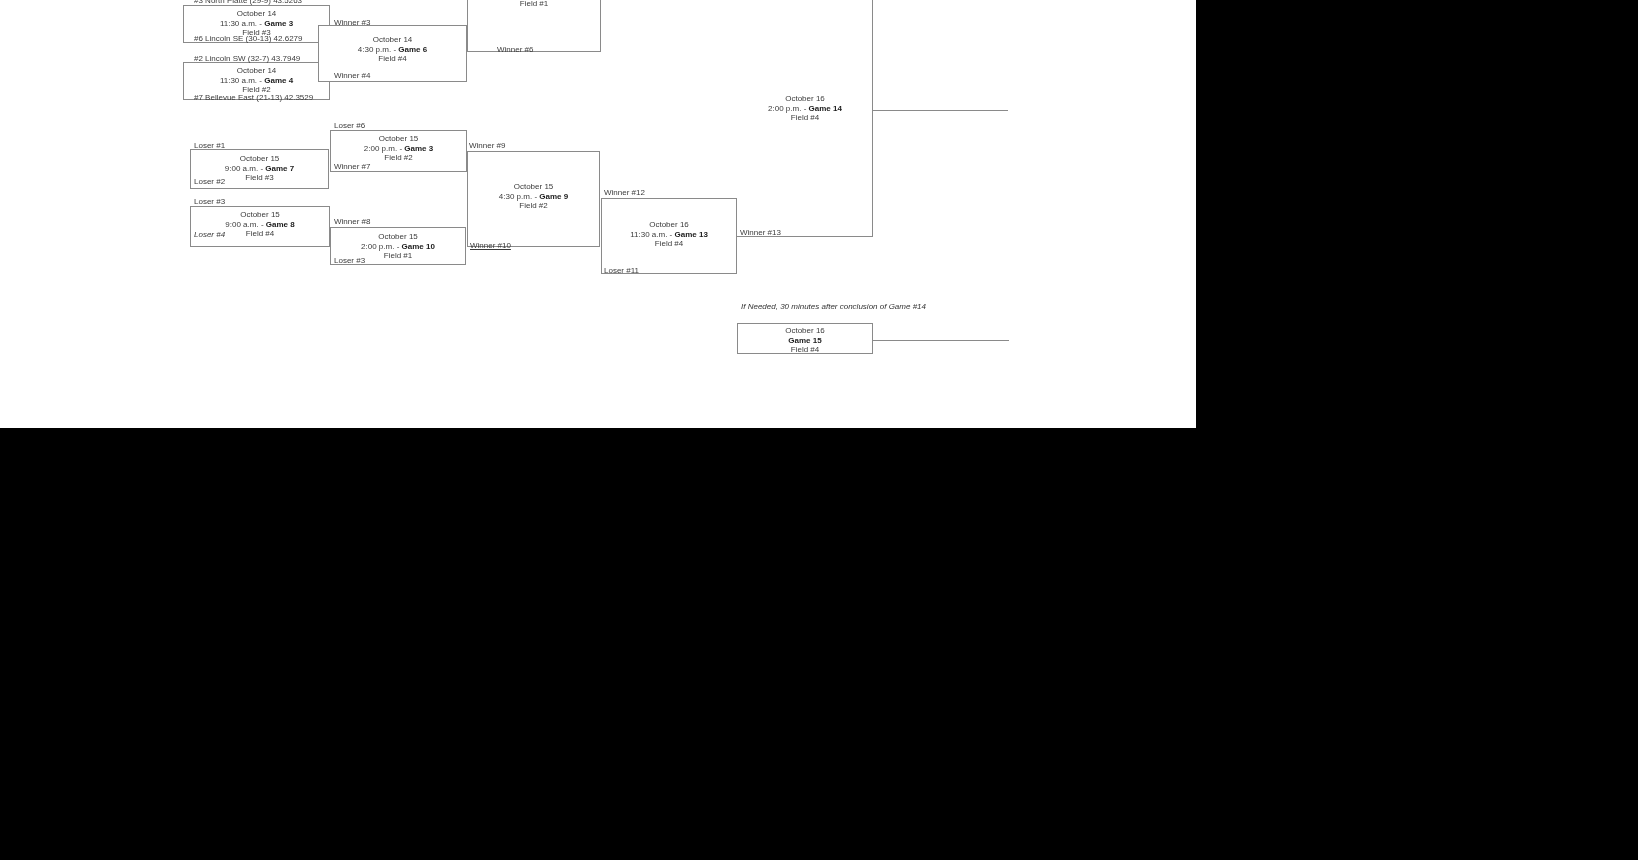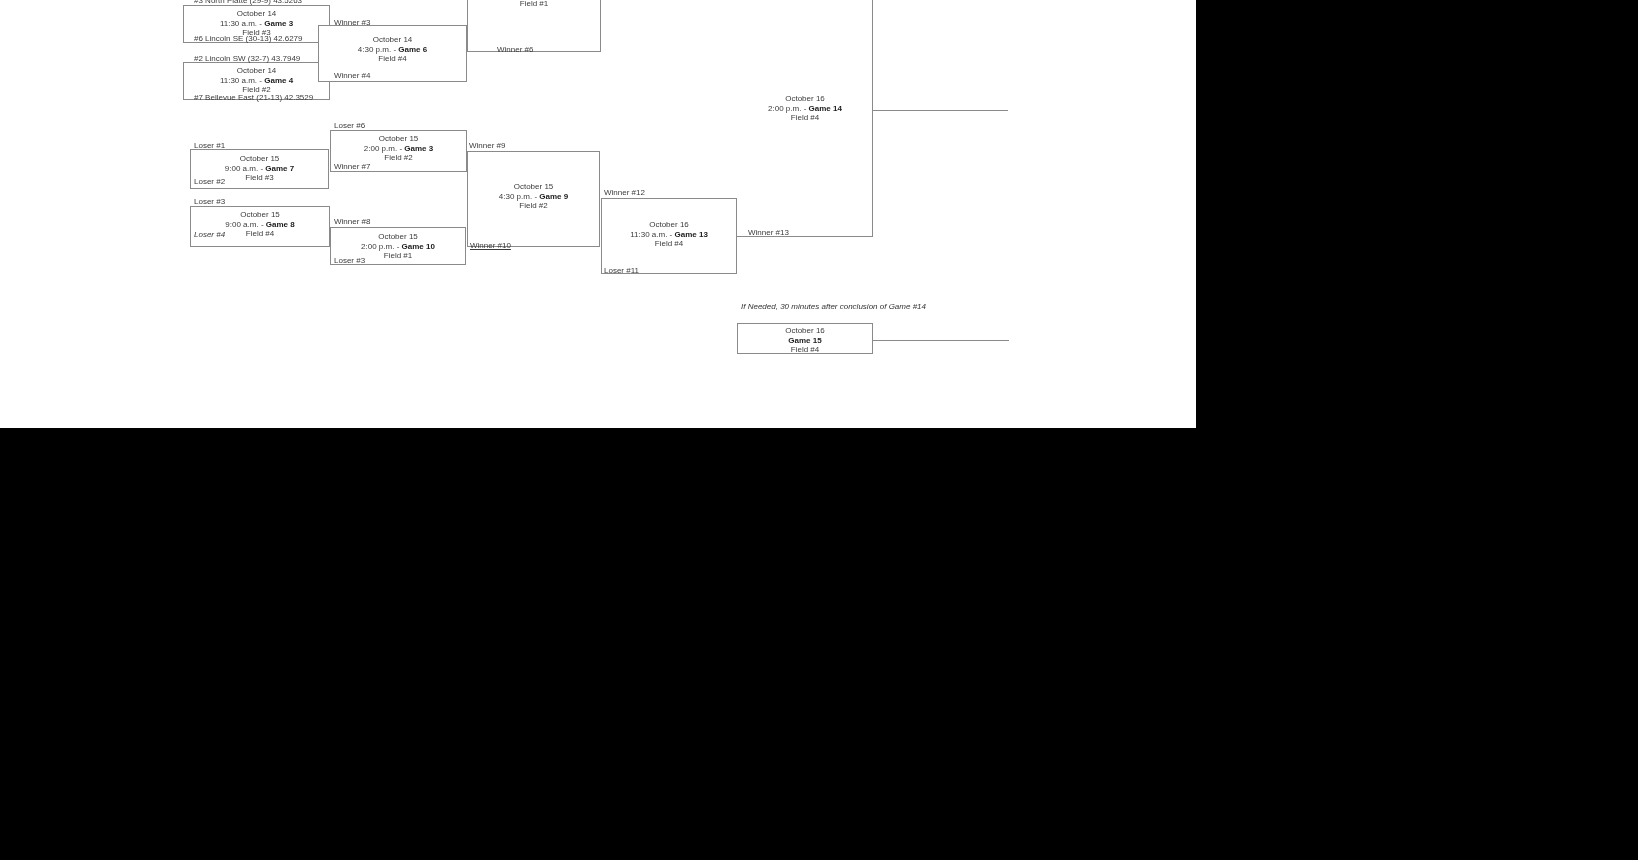--- a/index.html
+++ b/index.html
@@ -126,21 +126,21 @@
   <div class="lbl" style="left:334px; top:71px;">Winner #4</div>
   <div class="lbl" style="left:470px; top:45px;margin-left:27px;">Winner #6</div>
   <div class="lbl" style="left:334px; top:121px;">Loser #6</div>
   <div class="lbl" style="left:194px; top:141px;">Loser #1</div>
   <div class="lbl" style="left:469px; top:141px;">Winner #9</div>
   <div class="lbl" style="left:334px; top:162px;">Winner #7</div>
   <div class="lbl" style="left:194px; top:177px;">Loser #2</div>
   <div class="lbl" style="left:604px; top:188px;">Winner #12</div>
   <div class="lbl" style="left:194px; top:197px;">Loser #3</div>
   <div class="lbl" style="left:334px; top:217px;">Winner #8</div>
-  <div class="lbl" style="left:740px; top:228px;margin-left:8px;">Winner #13</div>
+  <div class="lbl" style="left:740px; top:228px;">Winner #13</div>
   <div class="lbl" style="left:194px; top:230px;font-style:italic;">Loser #4</div>
   <div class="lbl" style="left:470px; top:241px;text-decoration:underline;">Winner #10</div>
   <div class="lbl" style="left:334px; top:256px;">Loser #3</div>
   <div class="lbl" style="left:604px; top:266px;">Loser #11</div>
 
   <div class="lbl note" style="left:741px; top:302px;">If Needed, 30 minutes after conclusion of Game #14</div>
 
 </div>
 
 </body></html>

